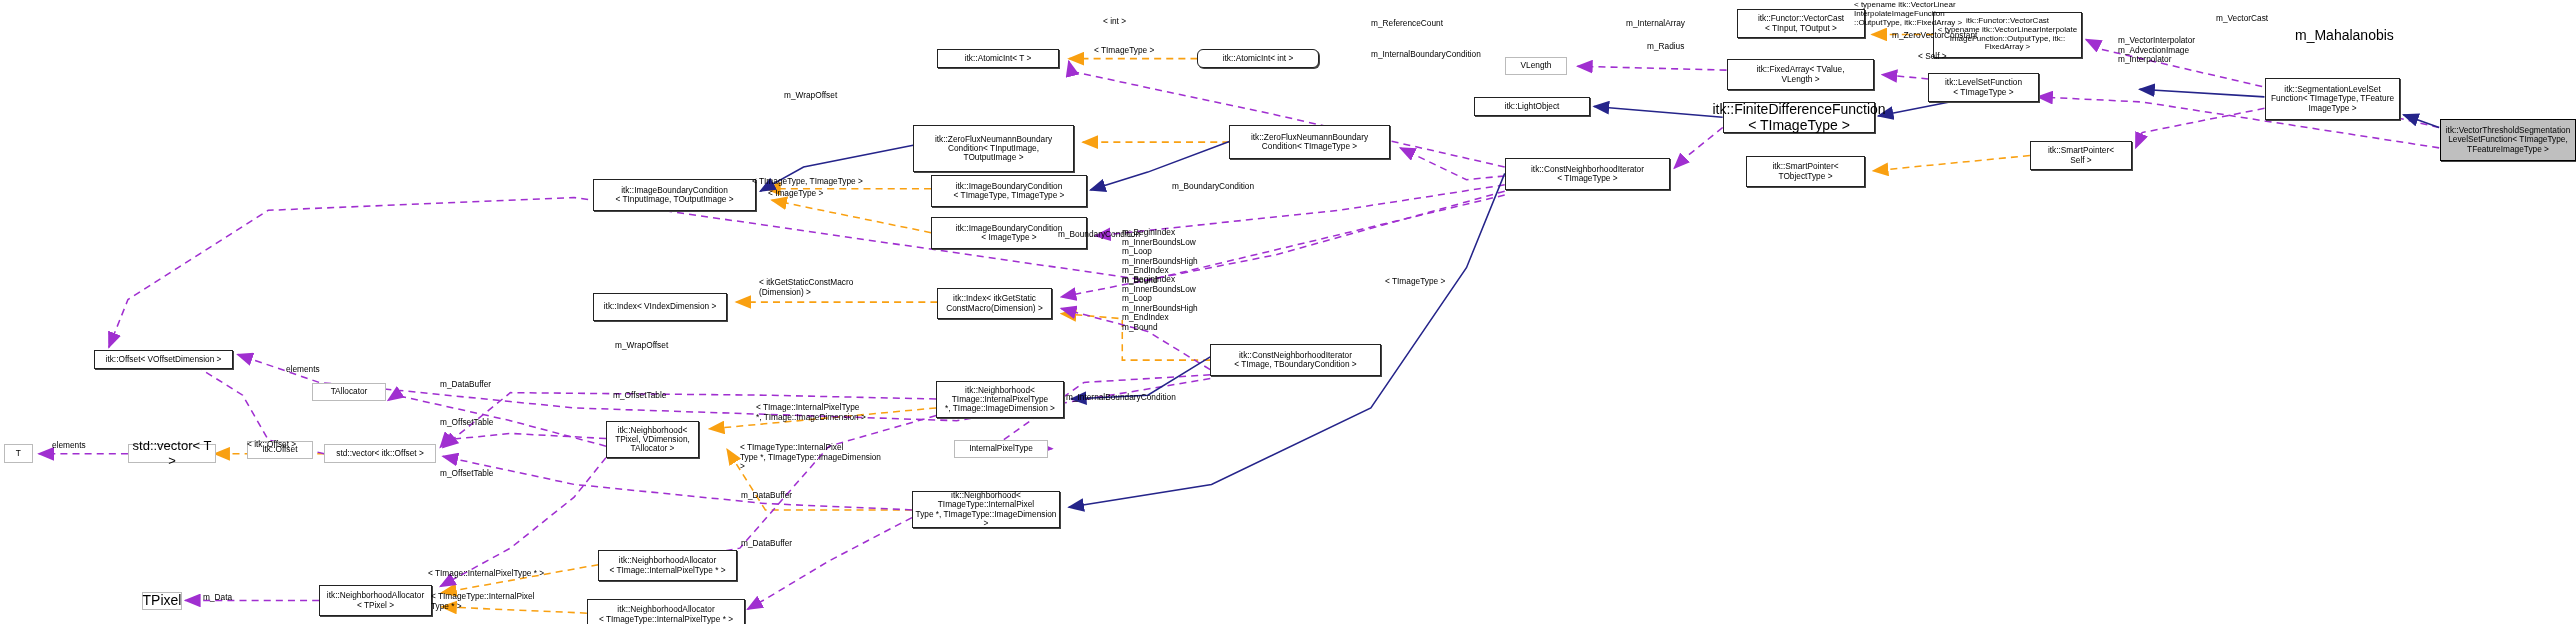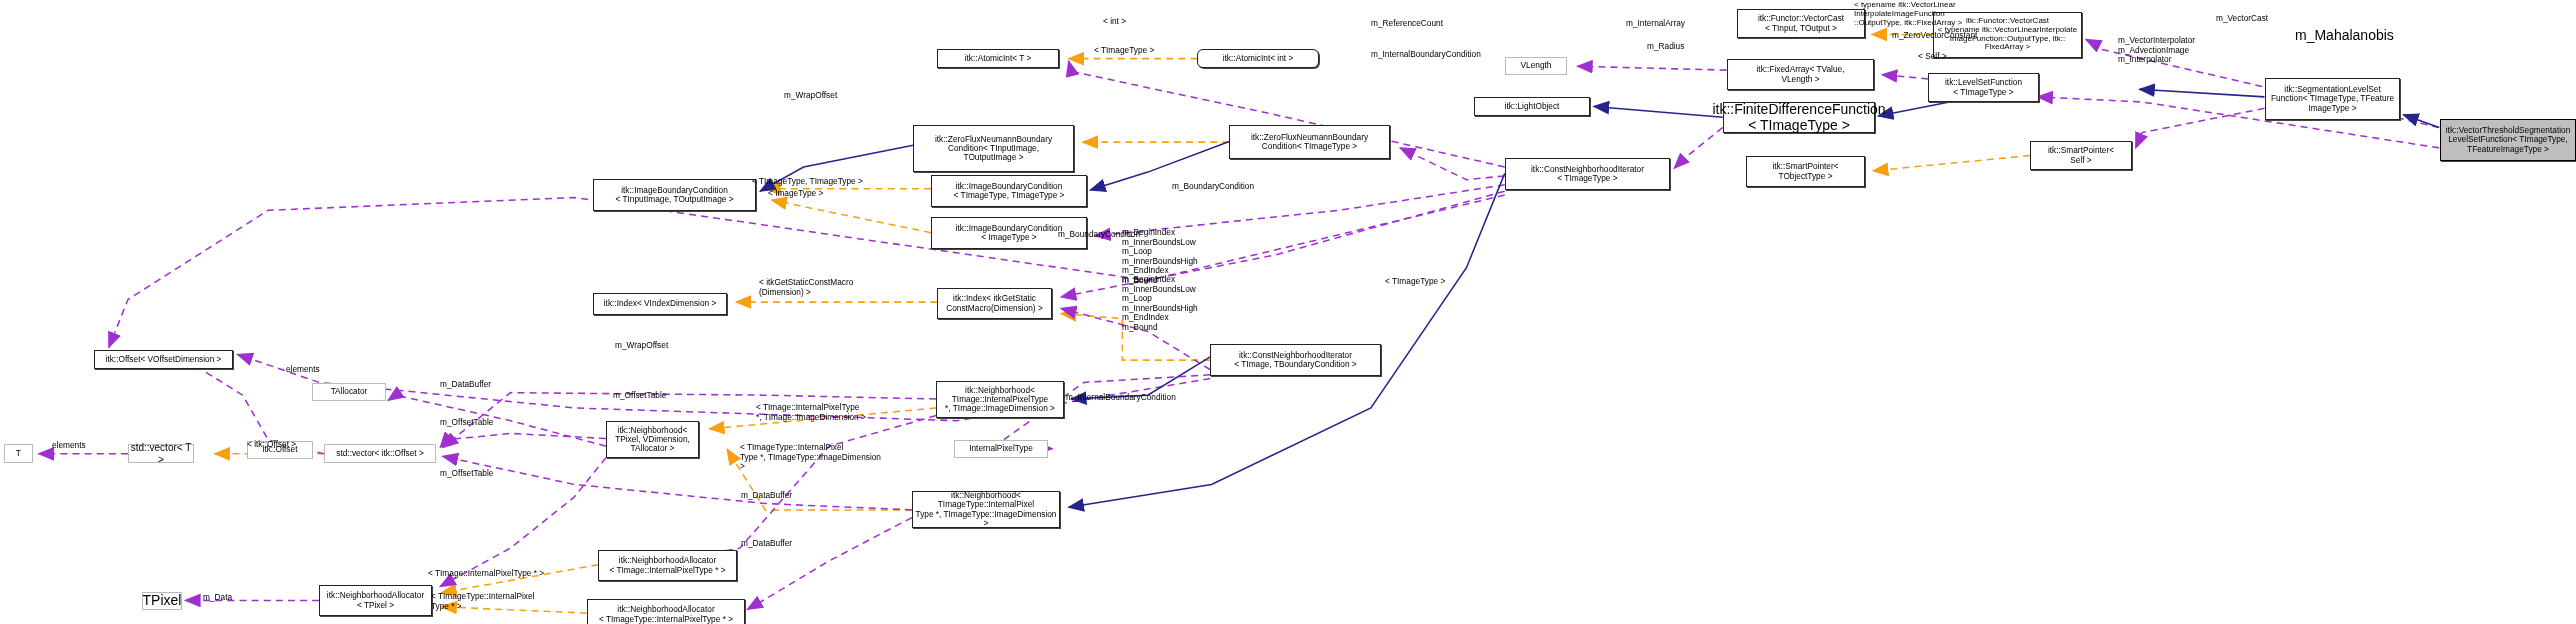--- a/index.html
+++ b/index.html
@@ -123,29 +123,29 @@
       <div class="node solid" style="left: 1933px; top: 11.5px; width: 149px; height: 46px; font-size: 8px;">itk::Functor::VectorCast
 &lt; typename itk::VectorLinearInterpolate
 ImageFunction::OutputType, itk::
 FixedArray &gt;</div>
       <div class="node solid" style="left: 2265px; top: 78px; width: 135px; height: 42px; font-size: 8.3px;">itk::SegmentationLevelSet
 Function&lt; TImageType, TFeature
 ImageType &gt;</div>
       <div class="node hilite" style="left: 2440px; top: 119px; width: 136px; height: 42px; font-size: 8.3px;">itk::VectorThresholdSegmentation
 LevelSetFunction&lt; TImageType,
 TFeatureImageType &gt;</div>
-      <div class="node solid" style="left: 593px; top: 293px; width: 134px; height: 22px; font-size: 8.3px;">itk::Index&lt; VIndexDimension &gt;</div>
+      <div class="node solid" style="left: 593px; top: 293px; width: 134px; height: 28px; font-size: 8.3px;">itk::Index&lt; VIndexDimension &gt;</div>
       <div class="node solid" style="left: 937px; top: 288px; width: 115px; height: 31px; font-size: 8.3px;">itk::Index&lt; itkGetStatic
 ConstMacro(Dimension) &gt;</div>
       <div class="node solid" style="left: 94px; top: 350px; width: 139px; height: 19px; font-size: 8.3px;">itk::Offset&lt; VOffsetDimension &gt;</div>
       <div class="node solid" style="left: 1210px; top: 344px; width: 171px; height: 32px; font-size: 8.3px;">itk::ConstNeighborhoodIterator
 &lt; TImage, TBoundaryCondition &gt;</div>
       <div class="node plain" style="left: 312px; top: 383px; width: 74px; height: 18px; font-size: 8.3px;">TAllocator</div>
       <div class="node plain" style="left: 3.8px; top: 444px; width: 29px; height: 19px; font-size: 8.3px;">T</div>
-      <div class="node plain" style="left: 128px; top: 444px; width: 66px; height: 19px; font-size: 10px;">std::vector&lt; T &gt;</div>
+      <div class="node plain" style="left: 128px; top: 444px; width: 88px; height: 19px; font-size: 13px;">std::vector&lt; T &gt;</div>
       <div class="node plain" style="left: 247px; top: 441px; width: 66px; height: 18px; font-size: 8.3px;">itk::Offset</div>
       <div class="node plain" style="left: 324px; top: 444px; width: 112px; height: 19px; font-size: 8.3px;">std::vector&lt; itk::Offset &gt;</div>
       <div class="node solid" style="left: 936px; top: 381px; width: 128px; height: 37px; font-size: 8.3px;">itk::Neighborhood&lt;
 TImage::InternalPixelType
 *, TImage::ImageDimension &gt;</div>
       <div class="node solid" style="left: 606px; top: 421px; width: 93px; height: 37px; font-size: 8.3px;">itk::Neighborhood&lt;
 TPixel, VDimension,
 TAllocator &gt;</div>
       <div class="node plain" style="left: 954px; top: 440px; width: 94px; height: 18px; font-size: 8.3px;">InternalPixelType</div>
       <div class="node solid" style="left: 912px; top: 491px; width: 148px; height: 37px; font-size: 8.3px;">itk::Neighborhood&lt;

